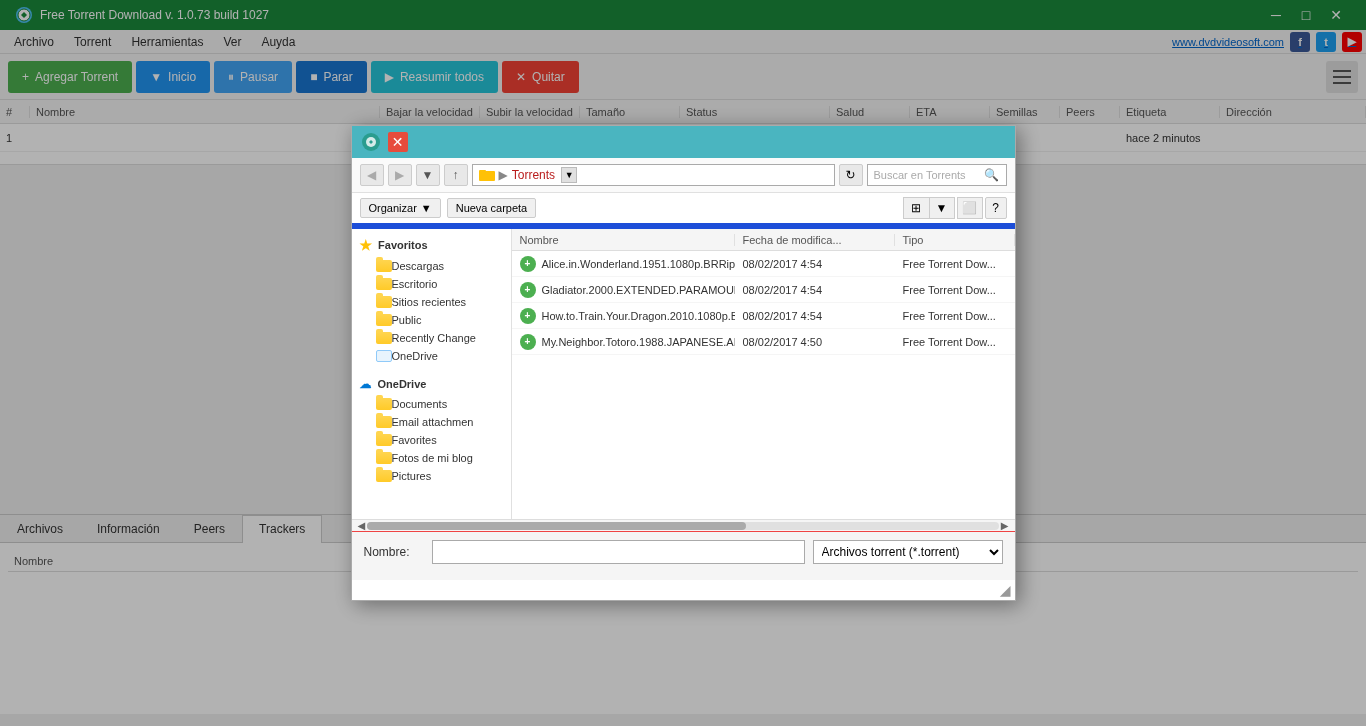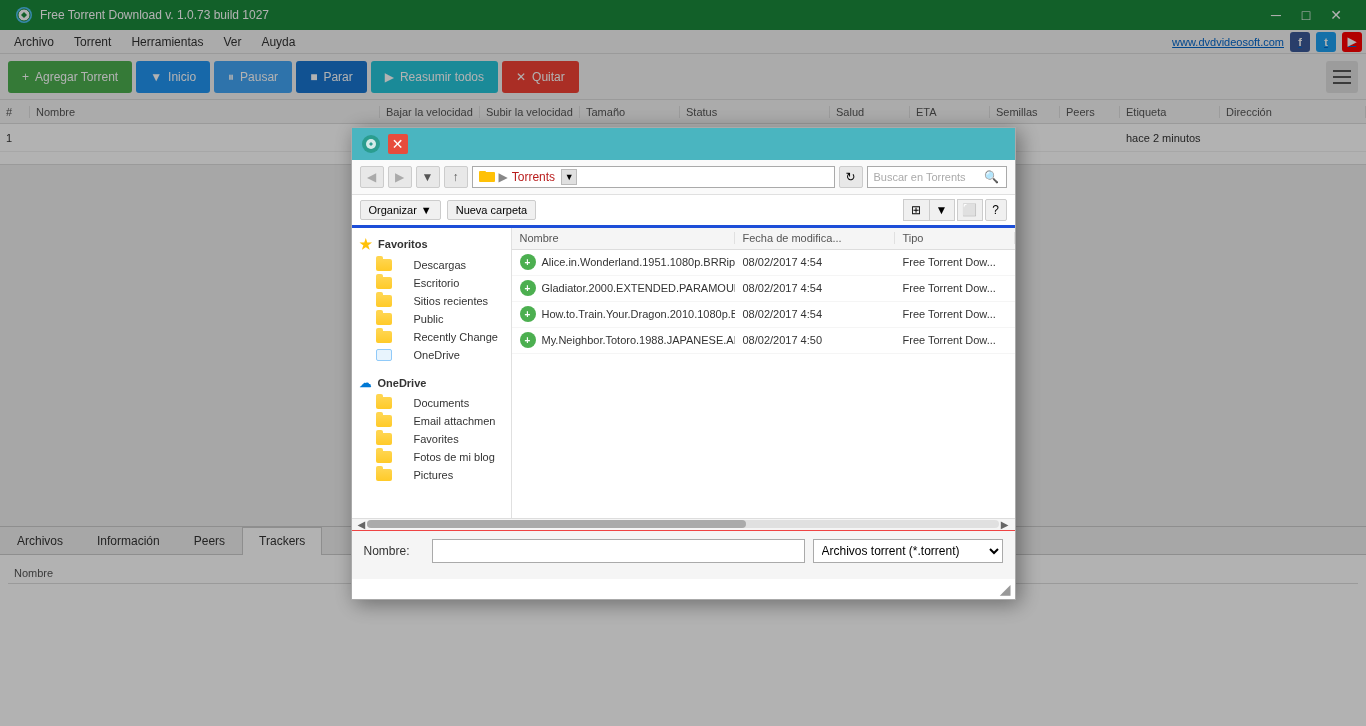--- a/index.html
+++ b/index.html
@@ -150,21 +150,21 @@
       width: 100px;
     }
     .health-bars {
       display: flex; gap: 1px;
     }
     .health-bar { width: 8px; height: 12px; background: #ccc; border: 1px solid #999; }
 
     
     #bottom-panel {
       position: absolute;
-      bottom: 0;
+      bottom: 12px;
       left: 0;
       right: 0;
       height: 200px;
       background: white;
       border-top: 1px solid #ccc;
     }
     #bottom-tabs {
       display: flex;
       background: #f0f0f0;
       border-bottom: 1px solid #ccc;
@@ -284,21 +284,21 @@
       cursor: pointer; display: flex; align-items: center; justify-content: center;
       font-size: 12px; border-radius: 2px;
     }
 
     
     #dialog-toolbar {
       display: flex;
       align-items: center;
       padding: 4px 8px;
       gap: 6px;
-      border-bottom: 3px solid #1d4ed8;
+      border-bottom: 6px solid #1d4ed8;
     }
     .dialog-toolbar-btn {
       padding: 3px 8px;
       background: #f0f0f0;
       border: 1px solid #ccc;
       cursor: pointer;
       font-size: 11px;
       display: flex; align-items: center; gap: 4px;
       border-radius: 2px;
     }
@@ -346,21 +346,21 @@
       align-items: center;
       gap: 6px;
     }
     .left-item {
       padding: 3px 8px 3px 24px;
       font-size: 11px;
       color: #333;
       cursor: pointer;
       display: flex;
       align-items: center;
-      gap: 22px;
+      gap: 0;
       white-space: nowrap;
       overflow: hidden;
     }
     .folder-icon-sm {
       width: 16px; height: 12px;
       background: linear-gradient(to bottom, #ffd54f, #ffca28);
       border-radius: 0 2px 2px 2px;
       position: relative;
       flex-shrink: 0;
     }

